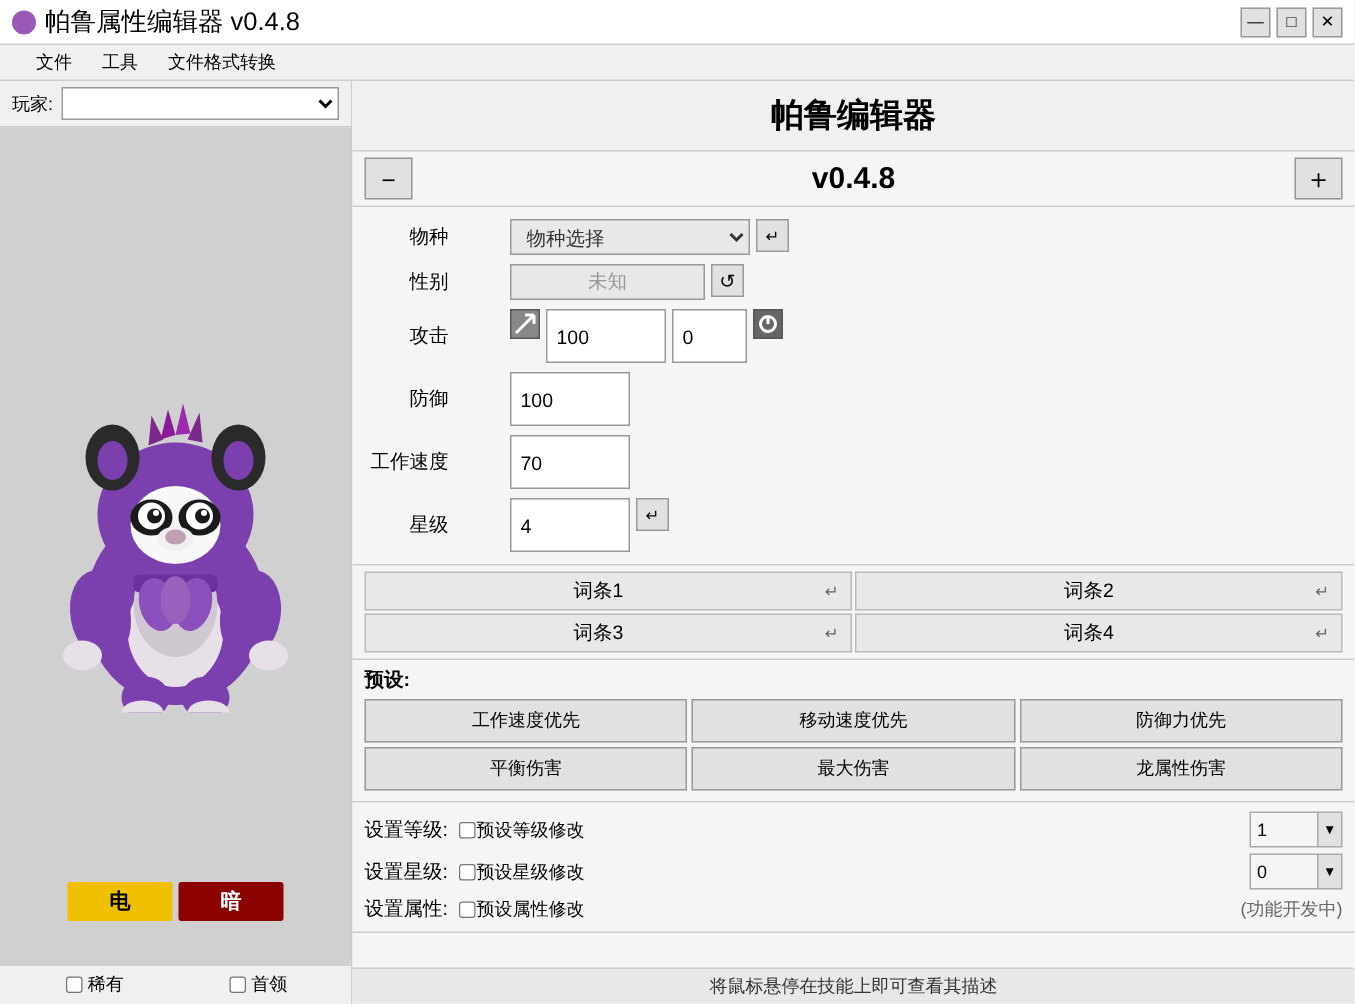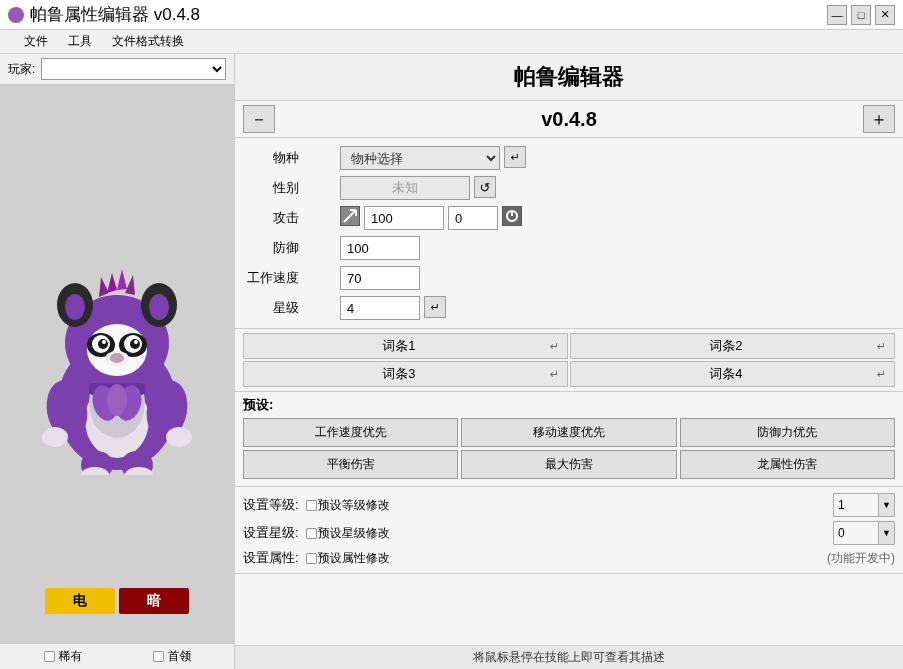--- a/index.html
+++ b/index.html
@@ -167,21 +167,21 @@
       align-items: flex-start;
       gap: 4px;
       padding: 2px 15px;
       margin-left: 16px;
     }
     .field-input {
       border: 1px solid #999;
       background: #fff;
       padding: 2px 6px;
       font-size: 13px;
-      height: 24px;
+      height: 36px;
     }
     .field-input-med { width: 80px; }
     .field-input-sm { width: 50px; }
     .species-select {
       background: #e8e8e8;
       border: 1px solid #999;
       padding: 2px 6px;
       height: 24px;
       font-size: 13px;
       width: 160px;

